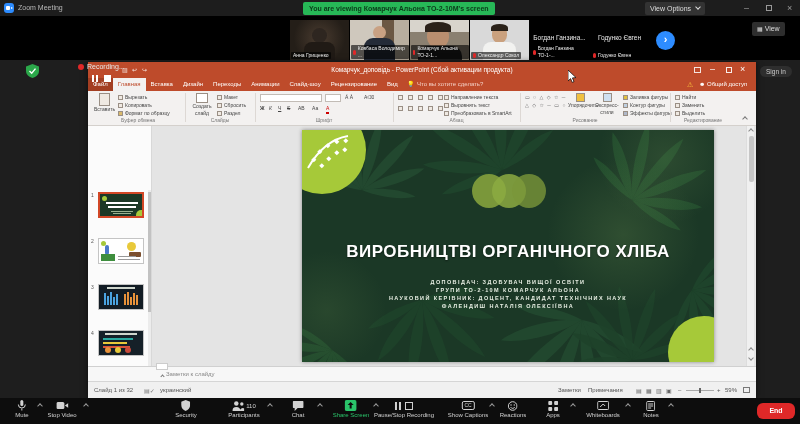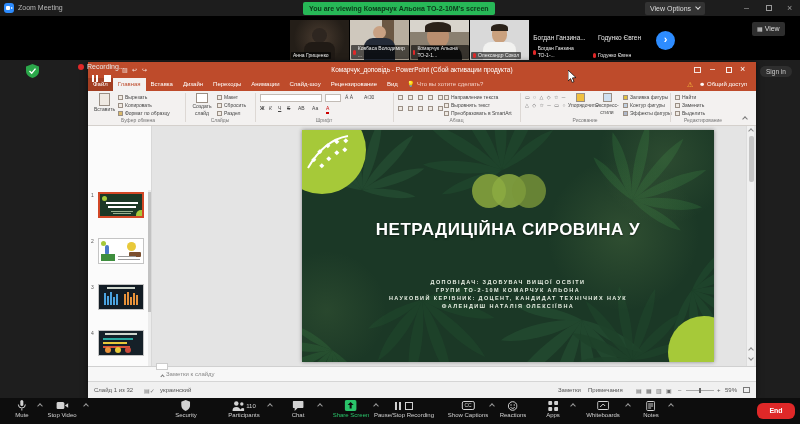--- a/index.html
+++ b/index.html
@@ -379,21 +379,21 @@
             <rect x="33" y="35" width="3.6" height="3.6" transform="rotate(45 34.8 36.8)"></rect>
             <rect x="41" y="29" width="3.6" height="3.6" transform="rotate(45 42.8 30.8)"></rect>
             <rect x="49" y="26" width="3.6" height="3.6" transform="rotate(45 50.8 27.8)"></rect>
           </g>
         </svg>
 
         <div class="circ" style="left:170px;top:44px;background:#7F9C3B;opacity:.95;"></div>
         <div class="circ" style="left:190px;top:44px;background:#8CAA42;opacity:.85;"></div>
         <div class="circ" style="left:210px;top:44px;background:#7A963A;opacity:.8;"></div>
 
-        <div class="stitle" style="top:90px;">НЕТРАДИЦІЙНА СИРОВИНА У</div>
+        <div class="stitle" style="top:112px;">ВИРОБНИЦТВІ ОРГАНІЧНОГО ХЛІБА</div>
         <div class="ssub" style="top:148px;">ДОПОВІДАЧ: ЗДОБУВАЧ ВИЩОЇ ОСВІТИ</div>
         <div class="ssub" style="top:156px;">ГРУПИ ТО-2-10М КОМАРЧУК АЛЬОНА</div>
         <div class="ssub" style="top:164px;">НАУКОВИЙ КЕРІВНИК: ДОЦЕНТ, КАНДИДАТ ТЕХНІЧНИХ НАУК</div>
         <div class="ssub" style="top:172px;">ФАЛЕНДИШ НАТАЛІЯ ОЛЕКСІЇВНА</div>
 
         <div class="abs" style="right:-26px;bottom:-26px;width:72px;height:72px;border-radius:50%;background:#A6C939;"></div>
       </div>
 
       <div class="abs" style="left:594px;top:0;width:8px;height:240px;background:#F0F0F0;border-left:1px solid #ddd;">
         <span class="car up abs" style="left:2px;top:3px;border-color:#888;"></span>

